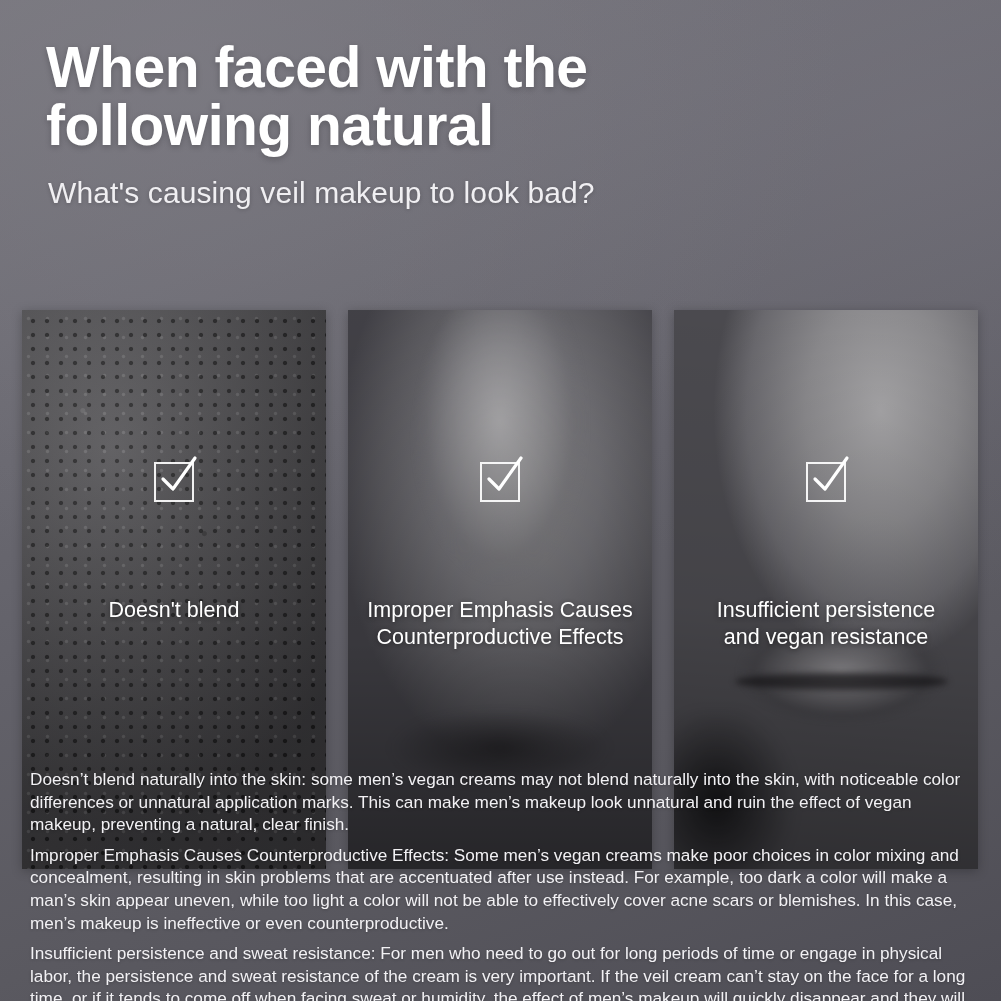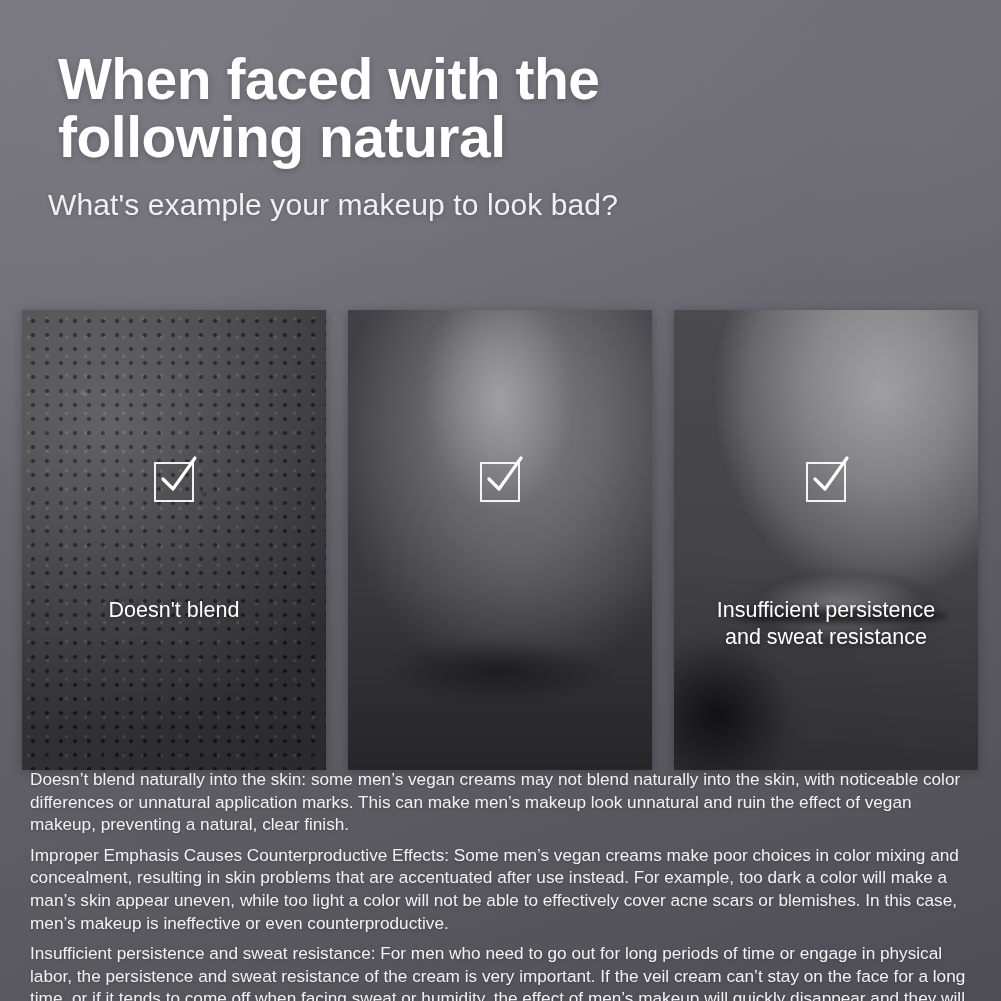--- a/index.html
+++ b/index.html
@@ -28,21 +28,21 @@
     left: 46px;
     top: 38px;
     width: 900px;
   }
   .headline {
     color: #ffffff;
     font-weight: bold;
     font-size: 57px;
     line-height: 58px;
     letter-spacing: -0.5px;
-    margin: 12px;
+    margin: 0;
     text-shadow: 0 2px 6px rgba(0,0,0,0.22);
   }
   .headline .line2 {
     display: block;
   }
   .subhead {
     color: #f0eff2;
     font-size: 30px;
     font-weight: normal;
     margin: 22px 0 0 2px;
@@ -55,21 +55,21 @@
     left: 22px;
     top: 310px;
     width: 957px;
     height: 435px;
     display: flex;
     gap: 22px;
   }
   .card {
     position: relative;
     width: 304px;
-    height: 460px;
+    height: 559px;
     overflow: hidden;
     box-shadow: 0 2px 10px rgba(0,0,0,0.25);
   }
   
   .card .photo {
     position: absolute;
     inset: 0;
   }
   .card1 .photo {
     background:
@@ -208,21 +208,21 @@
 </head>
 <body>
 
 <div id="page">
 
   <div id="header">
     <h1 class="headline">
       <span>When faced with the</span>
       <span class="line2">following natural</span>
     </h1>
-    <div class="subhead">What's example your makeup to look bad?</div>
+    <div class="subhead">What's causing veil makeup to look bad?</div>
   </div>
 
   <div id="cards">
 
     <div class="card card1">
       <div class="photo">
         <div class="pores"></div>
         <div class="shade"></div>
       </div>
       <div class="check">
@@ -238,38 +238,42 @@
     <div class="card card2">
       <div class="photo">
         <div class="nose"></div>
         <div class="lipline"></div>
         <div class="shade"></div>
       </div>
       <div class="check">
         <svg viewBox="0 0 52 52" aria-hidden="true">
           <path d="M12 27 L22 37 L44 6" fill="none" stroke="#ffffff" stroke-width="3.2" stroke-linecap="round" stroke-linejoin="round"></path>
         </svg>
+      </div>
+      <div class="card-caption">
+        <div>Improper Emphasis Causes</div>
+        <div>Counterproductive Effects</div>
       </div>
     </div>
 
     <div class="card card3">
       <div class="photo">
         <div class="lips"></div>
         <div class="mouthline"></div>
         <div class="chinshadow"></div>
         <div class="shade"></div>
       </div>
       <div class="check">
         <svg viewBox="0 0 52 52" aria-hidden="true">
           <path d="M12 27 L22 37 L44 6" fill="none" stroke="#ffffff" stroke-width="3.2" stroke-linecap="round" stroke-linejoin="round"></path>
         </svg>
       </div>
       <div class="card-caption">
         <div>Insufficient persistence</div>
-        <div>and sweat resistance</div>
+        <div>and vegan resistance</div>
       </div>
     </div>
 
   </div>
 
   <div id="body-copy">
     <p>Doesn’t blend naturally into the skin: some men’s vegan creams may not blend naturally into the skin, with noticeable color differences or unnatural application marks. This can make men’s makeup look unnatural and ruin the effect of vegan makeup, preventing a natural, clear finish.</p>
     <p>Improper Emphasis Causes Counterproductive Effects: Some men’s vegan creams make poor choices in color mixing and concealment, resulting in skin problems that are accentuated after use instead. For example, too dark a color will make a man’s skin appear uneven, while too light a color will not be able to effectively cover acne scars or blemishes. In this case, men’s makeup is ineffective or even counterproductive.</p>
     <p>Insufficient persistence and sweat resistance: For men who need to go out for long periods of time or engage in physical labor, the persistence and sweat resistance of the cream is very important. If the veil cream can’t stay on the face for a long time, or if it tends to come off when facing sweat or humidity, the effect of men’s makeup will quickly disappear and they will not be able to maintain a good state of makeup.</p>
   </div>

